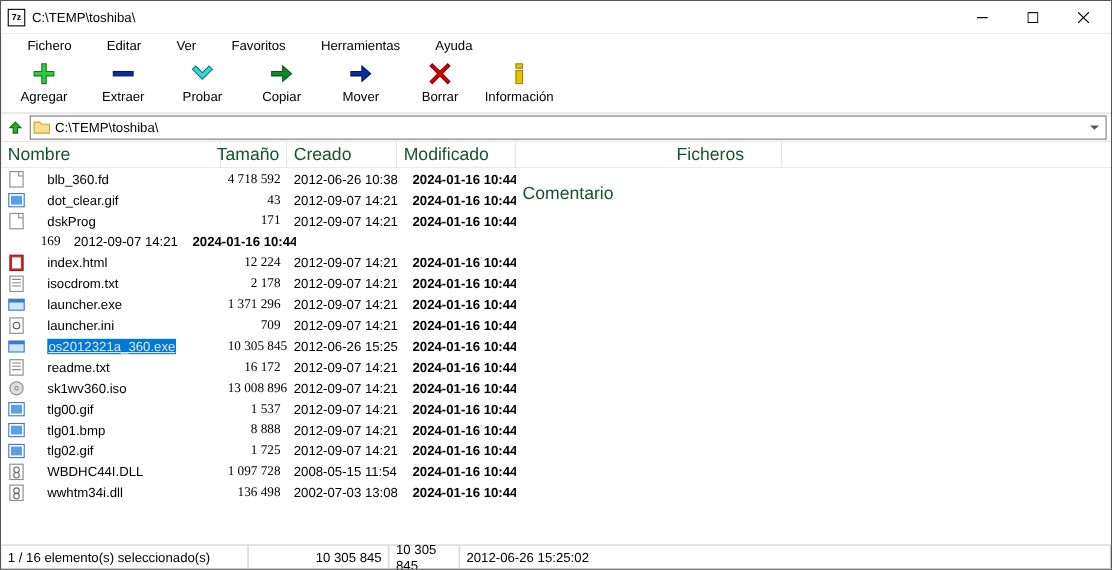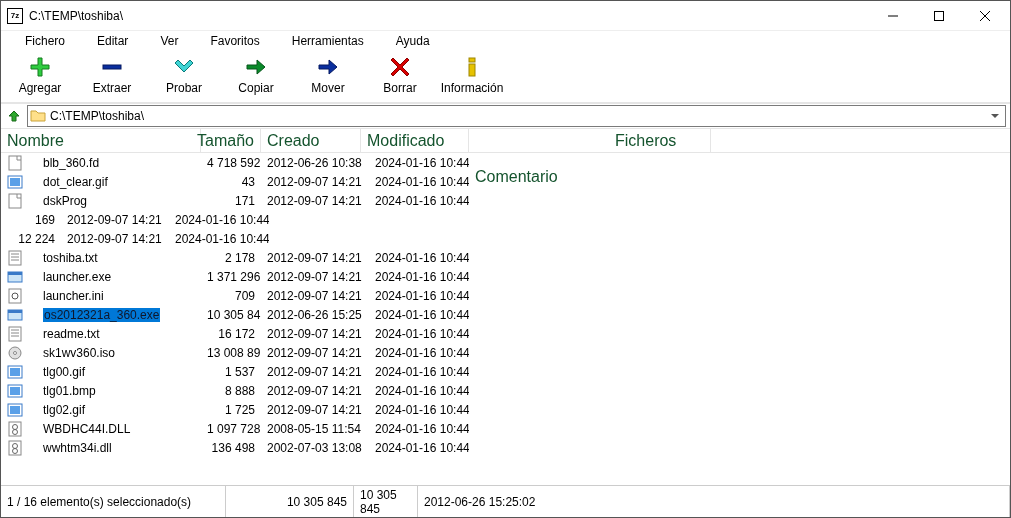--- a/index.html
+++ b/index.html
@@ -28,26 +28,26 @@
 .col-mod { width: 108px; }
 .col-creat { width: 100px; }
 .col-comm { width: 140px; margin-top: 48px; }
 .col-carp { width: 102px; }
 .col-fich { width: 100px; }
 .filelist { flex:1; overflow:auto; background:#fff;}
 .frow { height: 19px; display:flex; align-items:center; }
 .frow.selected { }
 .frow .fcell { padding: 0 6px; font-size:12px; white-space:nowrap; overflow:hidden;}
 .frow .c-name { width:200px; display:flex; align-items:center; gap:20px;}
-.frow.selected .c-name .nametext { background:#0078d7; color:#0f172a; padding:0 1px;}
-.frow .c-size { width:60px; text-align:right;}
+.frow.selected .c-name .nametext { background:#0078d7; color:#e5e5e5; padding:0 1px;text-decoration:underline;}
+.frow .c-size { width:60px; text-align:right;font-family:Liberation Serif, serif;}
 .frow .c-mod { width:108px;}
-.frow .c-creat { width:100px;}
+.frow .c-creat { width:100px;font-weight:bold;}
 .ficon { width:16px;height:16px;display:inline-flex;align-items:center;justify-content:center;flex-shrink:0;}
-.statusbar { height: 32px; border-top: 1px solid #ccc; display:flex; align-items:center; font-size:12px;}
+.statusbar { height: 22px; border-top: 1px solid #ccc; display:flex; align-items:center; font-size:12px;}
 .statusbar .scell { padding: 0 6px; border-right: 1px solid #ccc; height:100%; display:flex; align-items:center;}
 .sc0 { width: 225px; }
 .sc1 { width: 128px; justify-content:flex-end;}
 .sc2 { width: 64px; justify-content:flex-end;}
 .sc3 { flex:1; padding-left:8px;}
 svg { display:block; }
 </style>
 </head>
 <body>
 
@@ -215,35 +215,44 @@
       <div class="fcell c-size">171</div>
       <div class="fcell c-mod">2012-09-07 14:21</div>
       <div class="fcell c-creat">2024-01-16 10:44</div>
     </div>
     <div class="frow">
       <div class="fcell c-size">169</div>
       <div class="fcell c-mod">2012-09-07 14:21</div>
       <div class="fcell c-creat">2024-01-16 10:44</div>
     </div>
     <div class="frow">
+      <div class="fcell c-name">
+        <span class="ficon">
+          <svg width="16" height="16">
+            <rect x="2" y="1" width="12" height="14" fill="#c73030" stroke="#8a1818"></rect>
+            <rect x="4" y="3" width="8" height="10" fill="#fff"></rect>
+          </svg>
+        </span>
+        <span class="nametext">index.html</span>
+      </div>
       <div class="fcell c-size">12 224</div>
       <div class="fcell c-mod">2012-09-07 14:21</div>
       <div class="fcell c-creat">2024-01-16 10:44</div>
     </div>
     <div class="frow">
       <div class="fcell c-name">
         <span class="ficon">
           <svg width="16" height="16">
             <rect x="2" y="1" width="12" height="14" fill="#fff" stroke="#888"></rect>
             <line x1="4" y1="4" x2="12" y2="4" stroke="#888"></line>
             <line x1="4" y1="7" x2="12" y2="7" stroke="#888"></line>
             <line x1="4" y1="10" x2="12" y2="10" stroke="#888"></line>
           </svg>
         </span>
-        <span class="nametext">toshiba.txt</span>
+        <span class="nametext">isocdrom.txt</span>
       </div>
       <div class="fcell c-size">2 178</div>
       <div class="fcell c-mod">2012-09-07 14:21</div>
       <div class="fcell c-creat">2024-01-16 10:44</div>
     </div>
     <div class="frow">
       <div class="fcell c-name">
         <span class="ficon">
           <svg width="16" height="16">
             <rect x="1" y="3" width="14" height="10" fill="#cde5f7" stroke="#3a7ac8"></rect>

